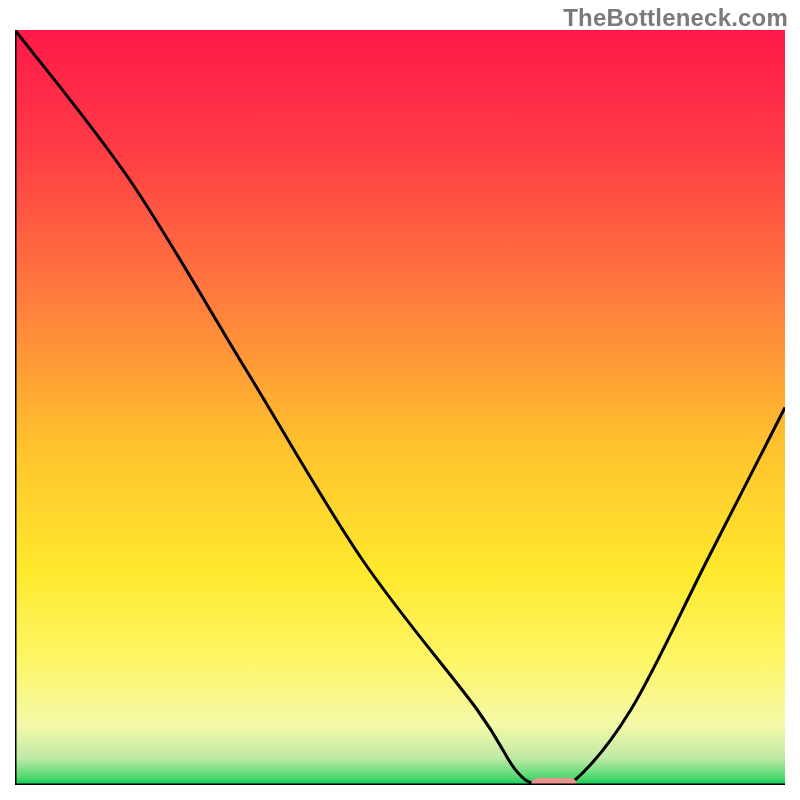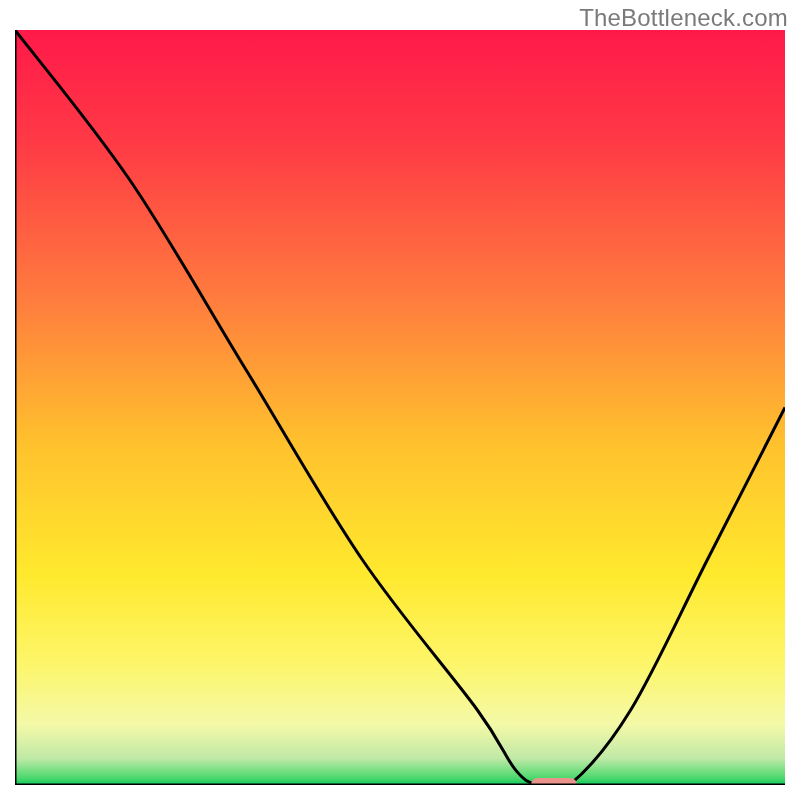--- a/index.html
+++ b/index.html
@@ -14,21 +14,21 @@
   .stage {
     position: relative;
     width: 800px;
     height: 800px;
   }
   .watermark {
     position: absolute;
     top: 4px;
     right: 12px;
     font-size: 24px;
-    font-weight: 400;
+    font-weight: 700;
     color: #7a7a7a;
     letter-spacing: 0.2px;
   }
   .plot {
     position: absolute;
     left: 15px;
     top: 30px;
     width: 770px;
     height: 755px;
   }

